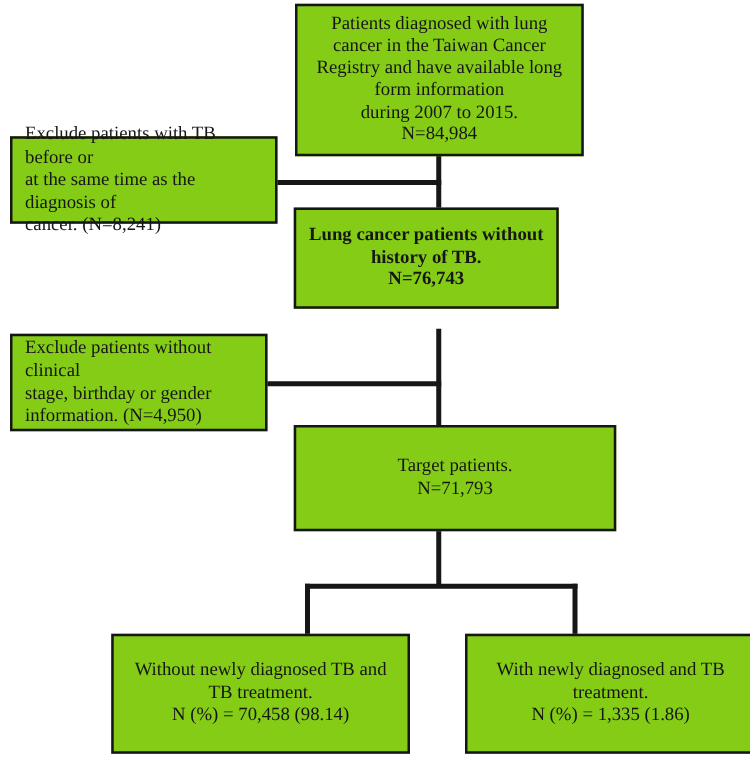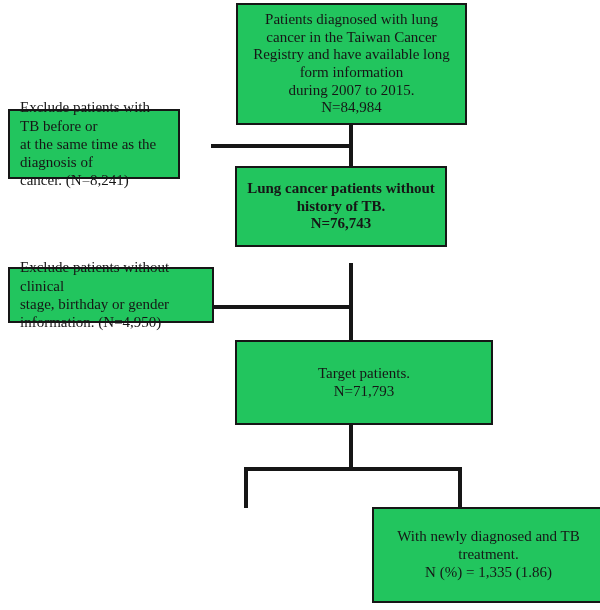--- a/index.html
+++ b/index.html
@@ -13,21 +13,21 @@
     height: 610px;
     background: #ffffff;
     font-family: "Liberation Serif", "DejaVu Serif", serif;
     color: #161616;
     overflow: hidden;
   }
   .box {
     position: absolute;
     box-sizing: border-box;
     border: 2px solid #161616;
-    background: #22c55e;
+    background: #84cc16;
     display: flex;
     align-items: center;
     justify-content: center;
     font-size: 15px;
     line-height: 1.18;
   }
   .box .txt {
     white-space: pre-line;
     display: block;
     width: 100%;
@@ -43,23 +43,23 @@
     text-align: left;
     padding: 0 8px 0 10px;
     line-height: 1.22;
   }
   .line {
     position: absolute;
     background: #161616;
   }
   
   #box-registry   { left:236px; top:3px;   width:231px; height:122px; }
-  #box-exclude1   { left:8px;   top:109px; width:172px; height:70px;  }
+  #box-exclude1   { left:8px;   top:109px; width:214px; height:70px;  }
   #box-history    { left:235px; top:166px; width:212px; height:81px;font-weight:bold;  }
-  #box-exclude2   { left:8px;   top:267px; width:206px; height:56px;justify-content:flex-end;  }
+  #box-exclude2   { left:8px;   top:267px; width:206px; height:78px;justify-content:flex-end;  }
   #box-target     { left:235px; top:340px; width:258px; height:85px;  }
   #box-without-tb { left:89px;  top:507px; width:239px; height:96px;  }
   #box-with-tb    { left:372px; top:507px; width:233px; height:96px;  }
   
   #v-registry-history { left:349px; top:124px; width:4px;   height:60px; }
   #h-exclude1         { left:211px; top:144px; width:142px; height:4px;  }
   #v-history-target   { left:349px; top:263px; width:4px;   height:78px; }
   #h-exclude2         { left:211px; top:305px; width:142px; height:4px;  }
   #v-target-branch    { left:349px; top:424px; width:4px;   height:45px; }
   #h-branch           { left:244px; top:467px; width:218px; height:4px;  }
@@ -105,20 +105,25 @@
     <span class="txt">Exclude patients without clinical
 stage, birthday or gender
 information. (N=4,950)</span>
   </div>
 
   <div class="box main" id="box-target">
     <span class="txt">Target patients.
 N=71,793</span>
   </div>
 
+  <div class="box outcome" id="box-without-tb">
+    <span class="txt">Without newly diagnosed TB and
+TB treatment.
+N (%) = 70,458 (98.14)</span>
+  </div>
 
   <div class="box outcome" id="box-with-tb">
     <span class="txt">With newly diagnosed and TB
 treatment.
 N (%) = 1,335 (1.86)</span>
   </div>
 
 </div>
 
 </body></html>

